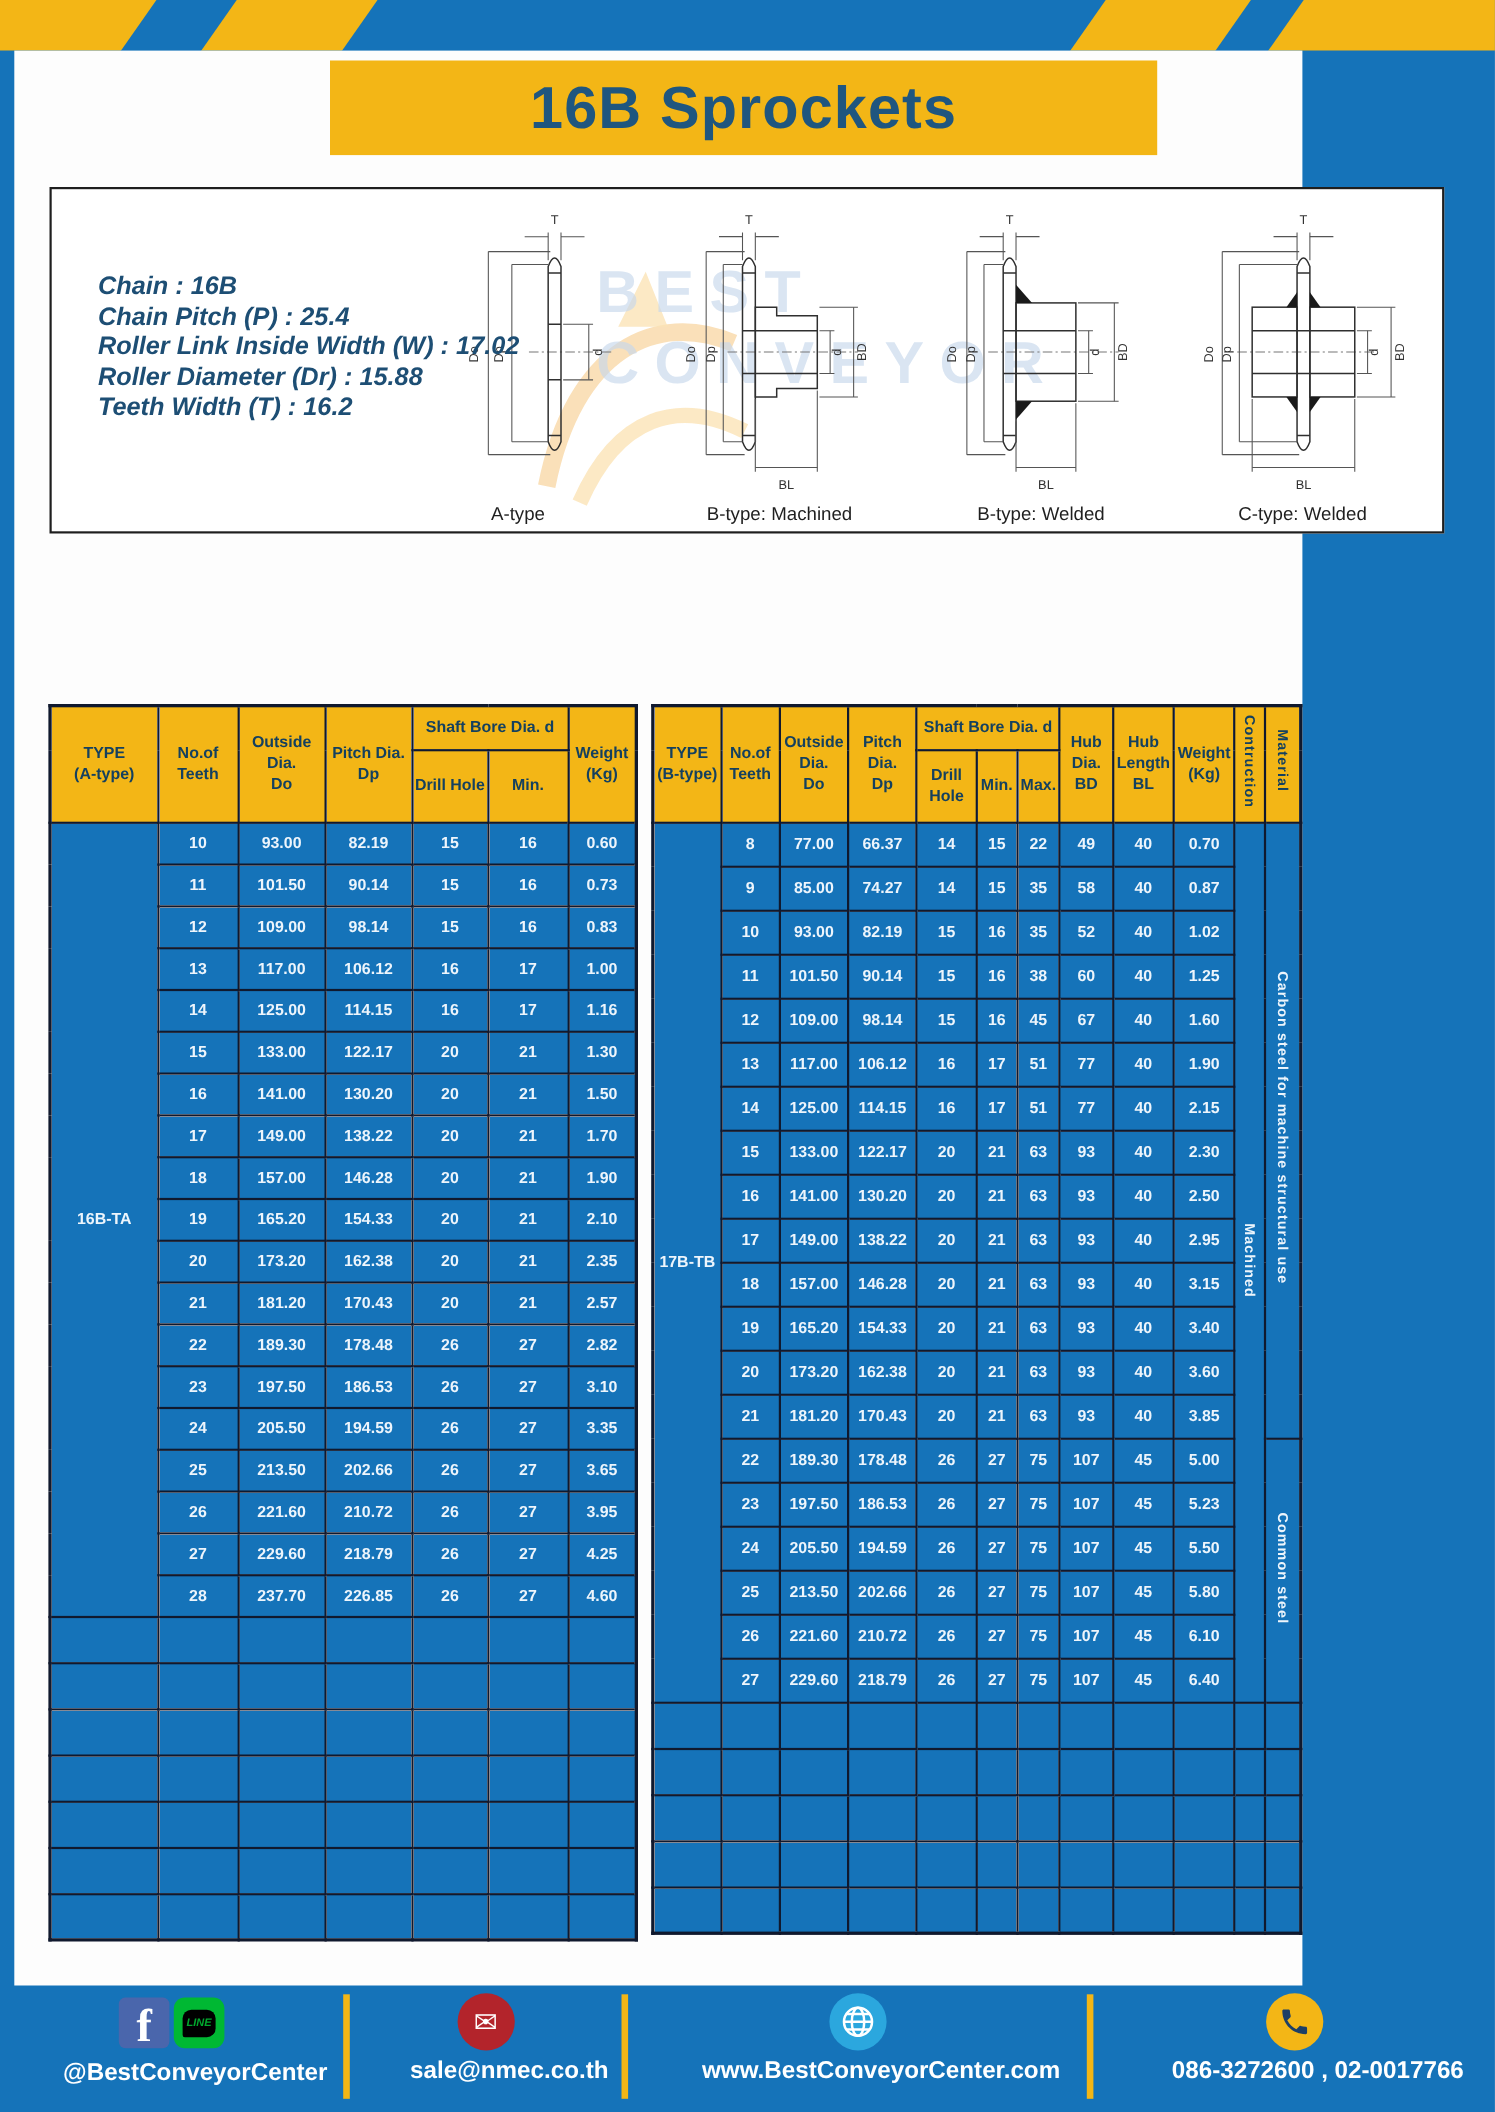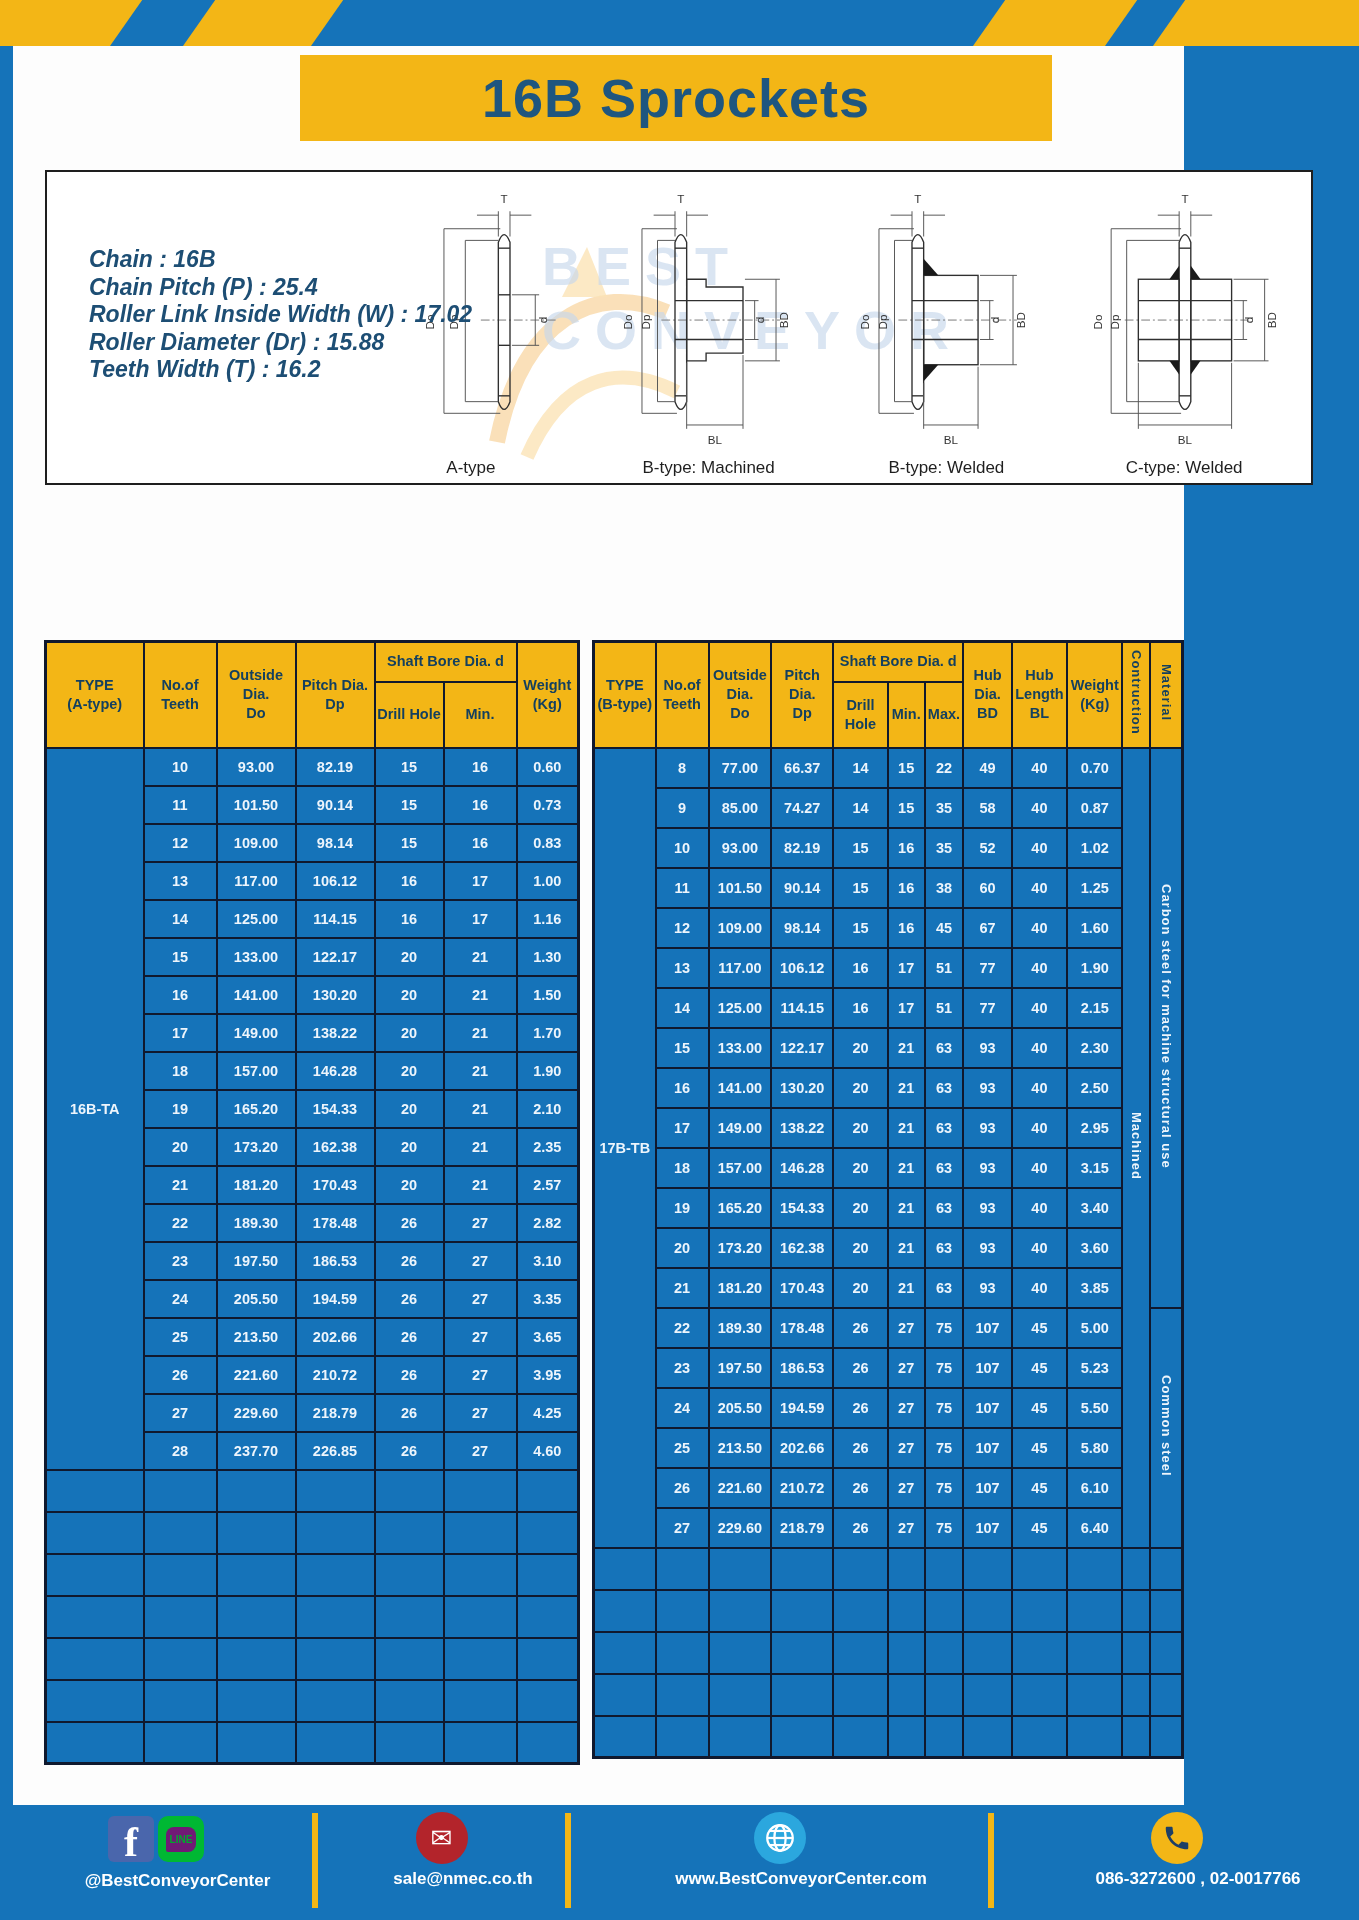--- a/index.html
+++ b/index.html
@@ -43,26 +43,26 @@
   table.sprocket thead tr:nth-child(2){height:66px;}
   table.sprocket tbody td{background:#1573b9;color:#edf5fc;font-size:14.5px;font-weight:bold;}
   #table-left tbody tr.data-row{height:38px;}
   #table-right tbody tr.data-row{height:40px;}
   tr.empty-row{height:42px;}
   .vert-text{writing-mode:vertical-rl;text-orientation:mixed;display:inline-block;font-size:13px;letter-spacing:1px;line-height:1;}
   
   .footer{position:absolute;left:0;top:1805px;width:1359px;height:115px;display:flex;align-items:stretch;}
   .footer-section{display:flex;flex-direction:column;align-items:center;justify-content:flex-start;padding-top:7px;gap:5px;}
   .footer-divider{width:6px;background:#f3b616;margin:8px 0 12px 0;}
-  .footer-text{color:#ffffff;font-size:17px;font-weight:bold;white-space:nowrap;margin-left:43px;}
+  .footer-text{color:#ffffff;font-size:22px;font-weight:bold;white-space:nowrap;margin-left:43px;}
   .footer-icons{display:flex;gap:4px;align-items:center;height:54px;}
   .fb-icon{width:46px;height:46px;background:#4a66ac;color:#fff;font-weight:bold;font-size:42px;display:flex;
     align-items:flex-end;justify-content:center;border-radius:6px;font-family:"Liberation Serif",serif;line-height:.9;overflow:hidden;}
   .line-icon{width:46px;height:46px;background:#00b833;border-radius:10px;display:flex;align-items:center;justify-content:center;}
-  .line-bubble{background:#701a75;color:#00a82d;font-size:10px;font-weight:bold;padding:7px 4px;border-radius:8px 8px 8px 2px;}
+  .line-bubble{background:#000000;color:#00a82d;font-size:10px;font-weight:bold;padding:7px 4px;border-radius:8px 8px 8px 2px;font-style:italic;}
   .circle-icon{width:52px;height:52px;border-radius:50%;display:flex;align-items:center;justify-content:center;}
   .circle-icon.mail{background:#b3242b;color:#fff;font-size:26px;}
   .circle-icon.globe{background:#2ba7de;}
   .circle-icon.phone{background:#f3b616;}
 </style>
 </head>
 <body>
 
 <div class="page">
 

